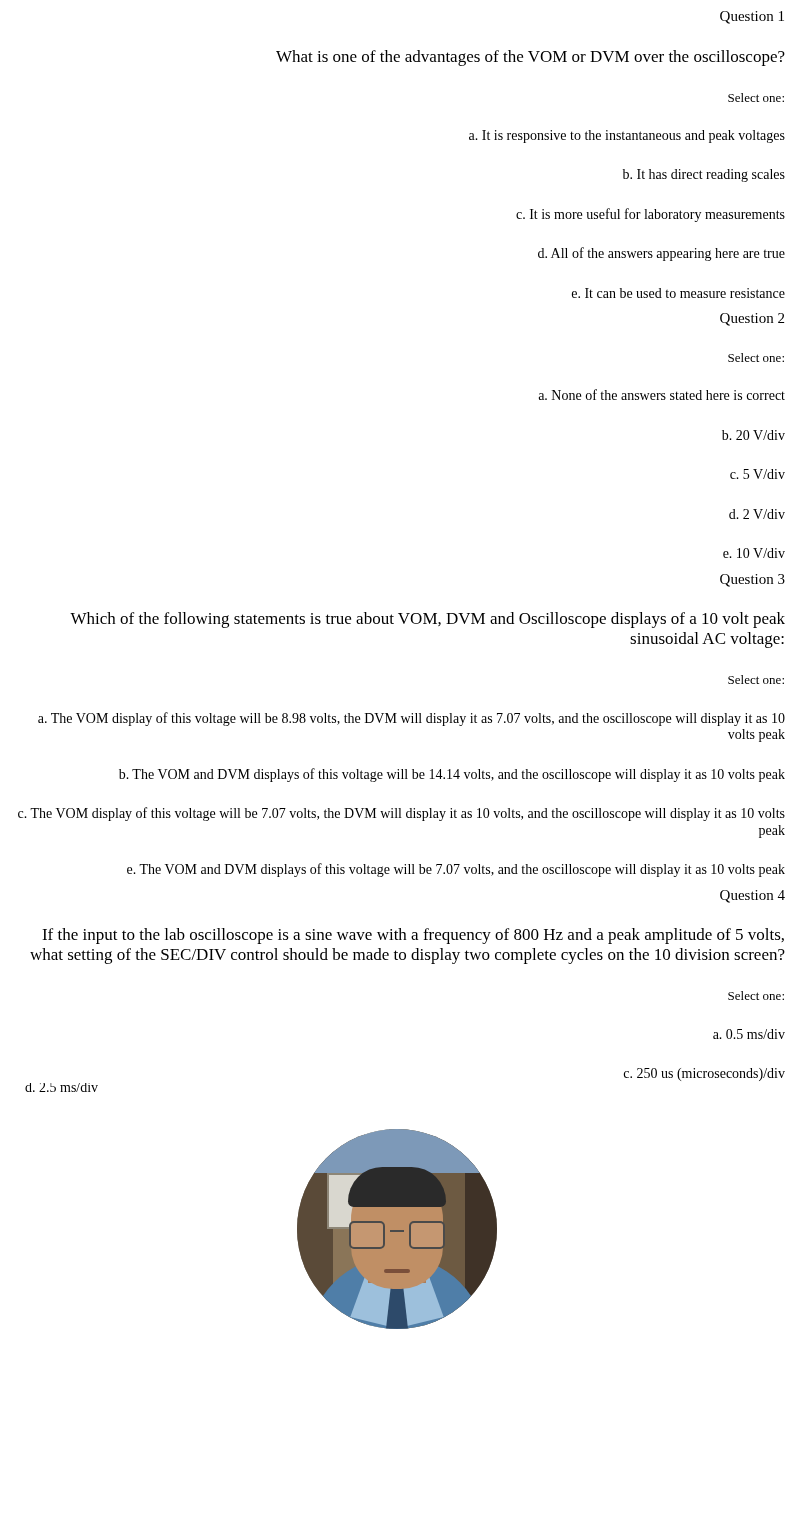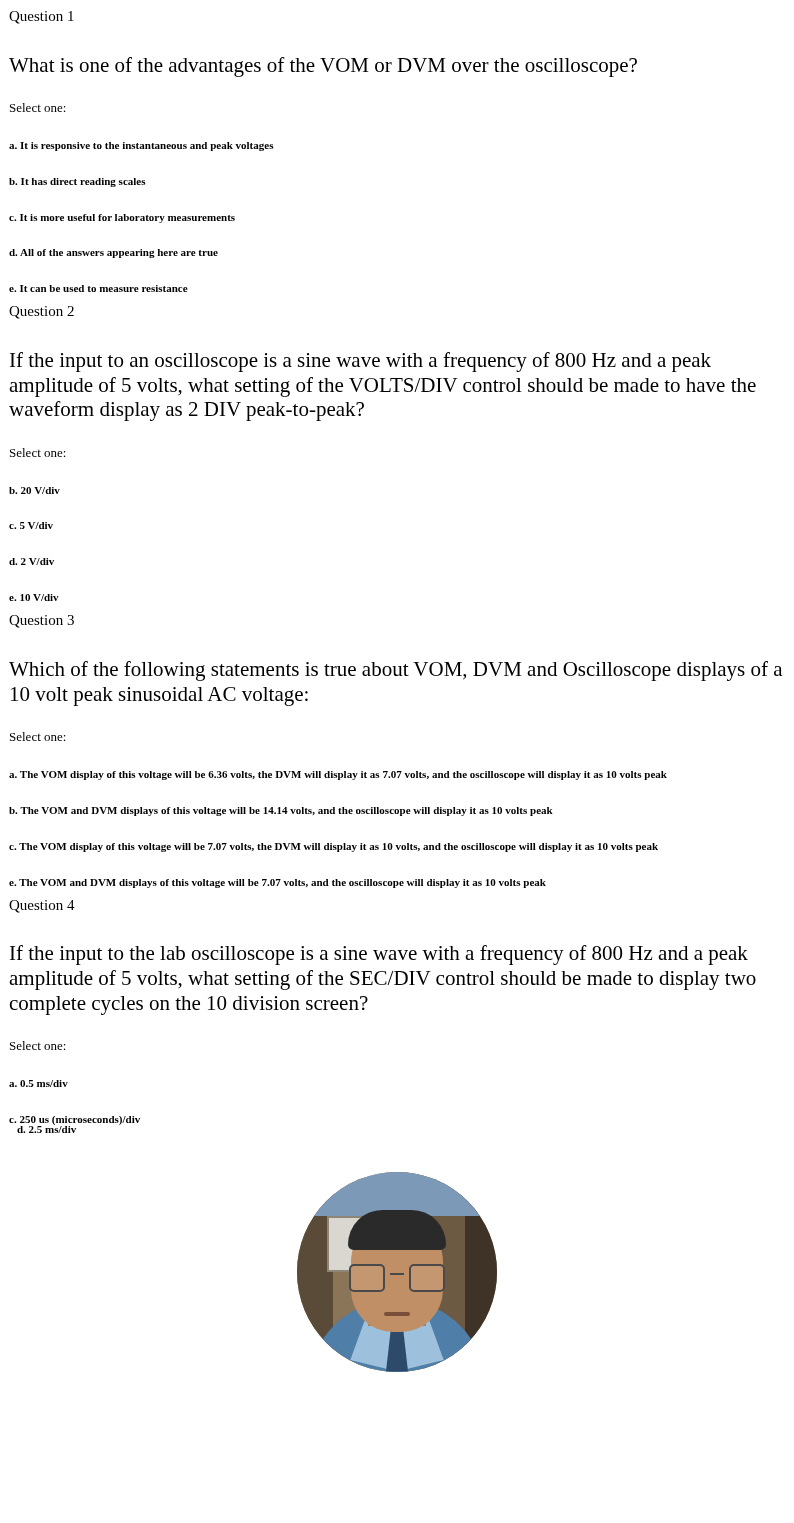--- a/index.html
+++ b/index.html
@@ -13,52 +13,52 @@
     color: #000000;
   }
   .page {
     width: 794px;
     box-sizing: border-box;
     padding: 0 9px;
     position: relative;
   }
   .qblock {
     margin: 0;
+    text-align: right;
   }
   .qtitle {
     font-size: 15px;
     line-height: 1.1;
     margin: 8px 0 0 0;
   }
   .qtext {
-    font-size: 21px;
+    font-size: 17px;
     line-height: 1.18;
-    margin: 28px 0 0 0;
+    margin: 22px 0 0 0;
   }
   .selectone {
     font-size: 13px;
     line-height: 1.1;
     margin: 24px 0 0 0;
   }
   .option {
-    font-size: 11px;
+    font-size: 14px;
     line-height: 1.18;
     margin: 23px 0 0 0;
-    font-weight: bold;
   }
   .clip-zone {
     position: relative;
     height: 28px;
     overflow: hidden;
   }
   .clip-zone .option {
     margin-top: 0;
     position: absolute;
     top: -3px;
-    left: 8px;
+    left: 16px;
   }
   .promo {
     margin-top: 18px;
     text-align: center;
     padding-bottom: 20px;
   }
   .avatar {
     width: 200px;
     height: 200px;
     border-radius: 50%;
@@ -194,33 +194,33 @@
     <p class="selectone">Select one:</p>
     <p class="option">a. It is responsive to the instantaneous and peak voltages</p>
     <p class="option">b. It has direct reading scales</p>
     <p class="option">c. It is more useful for laboratory measurements</p>
     <p class="option">d. All of the answers appearing here are true</p>
     <p class="option">e. It can be used to measure resistance</p>
   </div>
 
   <div class="qblock">
     <p class="qtitle">Question 2</p>
-    <p class="qtext">If the input to an oscilloscope is a sine wave with a frequency of 800 Hz and a peak amplitude of 5 volts, what setting of the VOLTS/DIV control should be made to have the waveform display as 2 DIV peak-to-peak?</p>
-    <p class="selectone">Select one:</p>
+    <p class="selectone">Select one:</p>
+    <p class="option">a. None of the answers stated here is correct</p>
     <p class="option">b. 20 V/div</p>
     <p class="option">c. 5 V/div</p>
     <p class="option">d. 2 V/div</p>
     <p class="option">e. 10 V/div</p>
   </div>
 
   <div class="qblock">
     <p class="qtitle">Question 3</p>
     <p class="qtext">Which of the following statements is true about VOM, DVM and Oscilloscope displays of a 10 volt peak sinusoidal AC voltage:</p>
     <p class="selectone">Select one:</p>
-    <p class="option">a. The VOM display of this voltage will be 6.36 volts, the DVM will display it as 7.07 volts, and the oscilloscope will display it as 10 volts peak</p>
+    <p class="option">a. The VOM display of this voltage will be 8.98 volts, the DVM will display it as 7.07 volts, and the oscilloscope will display it as 10 volts peak</p>
     <p class="option">b. The VOM and DVM displays of this voltage will be 14.14 volts, and the oscilloscope will display it as 10 volts peak</p>
     <p class="option">c. The VOM display of this voltage will be 7.07 volts, the DVM will display it as 10 volts, and the oscilloscope will display it as 10 volts peak</p>
     <p class="option">e. The VOM and DVM displays of this voltage will be 7.07 volts, and the oscilloscope will display it as 10 volts peak</p>
   </div>
 
   <div class="qblock">
     <p class="qtitle">Question 4</p>
     <p class="qtext">If the input to the lab oscilloscope is a sine wave with a frequency of 800 Hz and a peak amplitude of 5 volts, what setting of the SEC/DIV control should be made to display two complete cycles on the 10 division screen?</p>
     <p class="selectone">Select one:</p>
     <p class="option">a. 0.5 ms/div</p>

